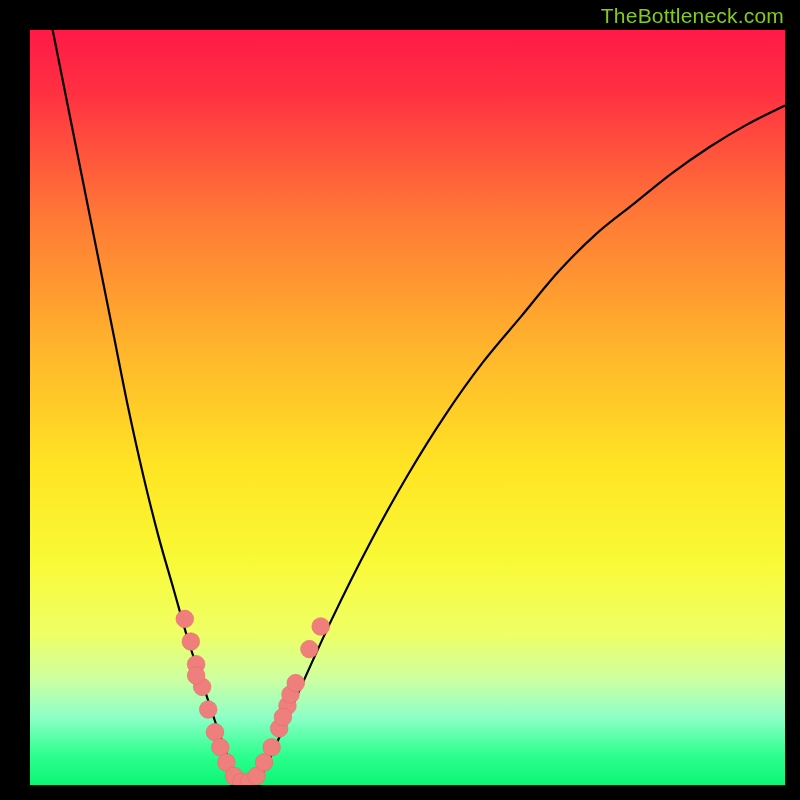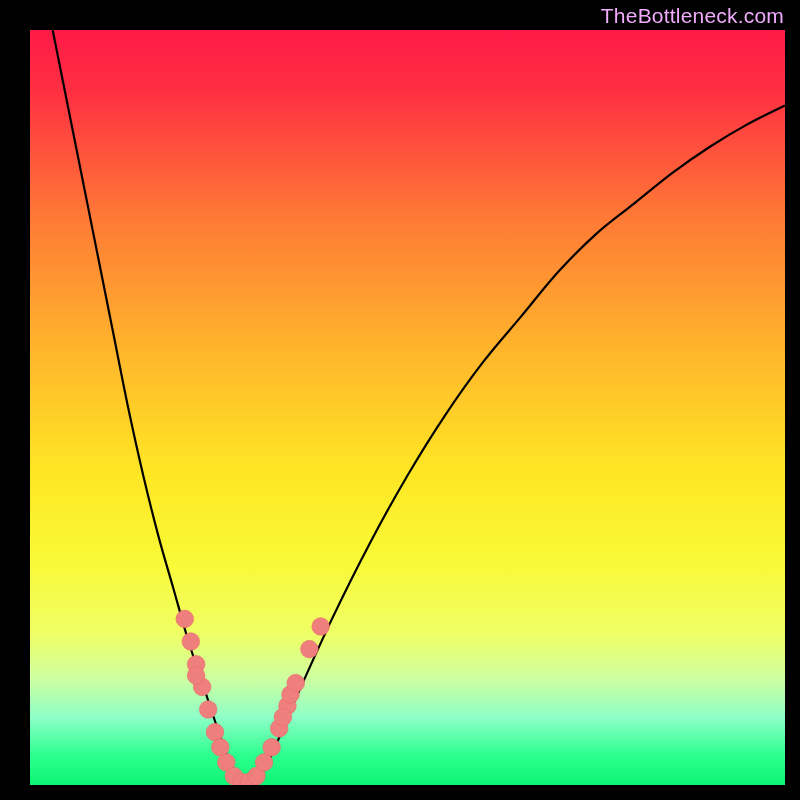--- a/index.html
+++ b/index.html
@@ -36,21 +36,21 @@
     position: absolute;
     left: 0;
     top: 0;
     width: 100%;
     height: 100%;
   }
   .watermark {
     position: absolute;
     top: 4px;
     right: 16px;
-    color: #f0abfc;
+    color: #84cc16;
     font-size: 21px;
     font-weight: 400;
     letter-spacing: 0.2px;
   }
 </style>
 </head>
 <body>
 
 <div class="frame">
 

